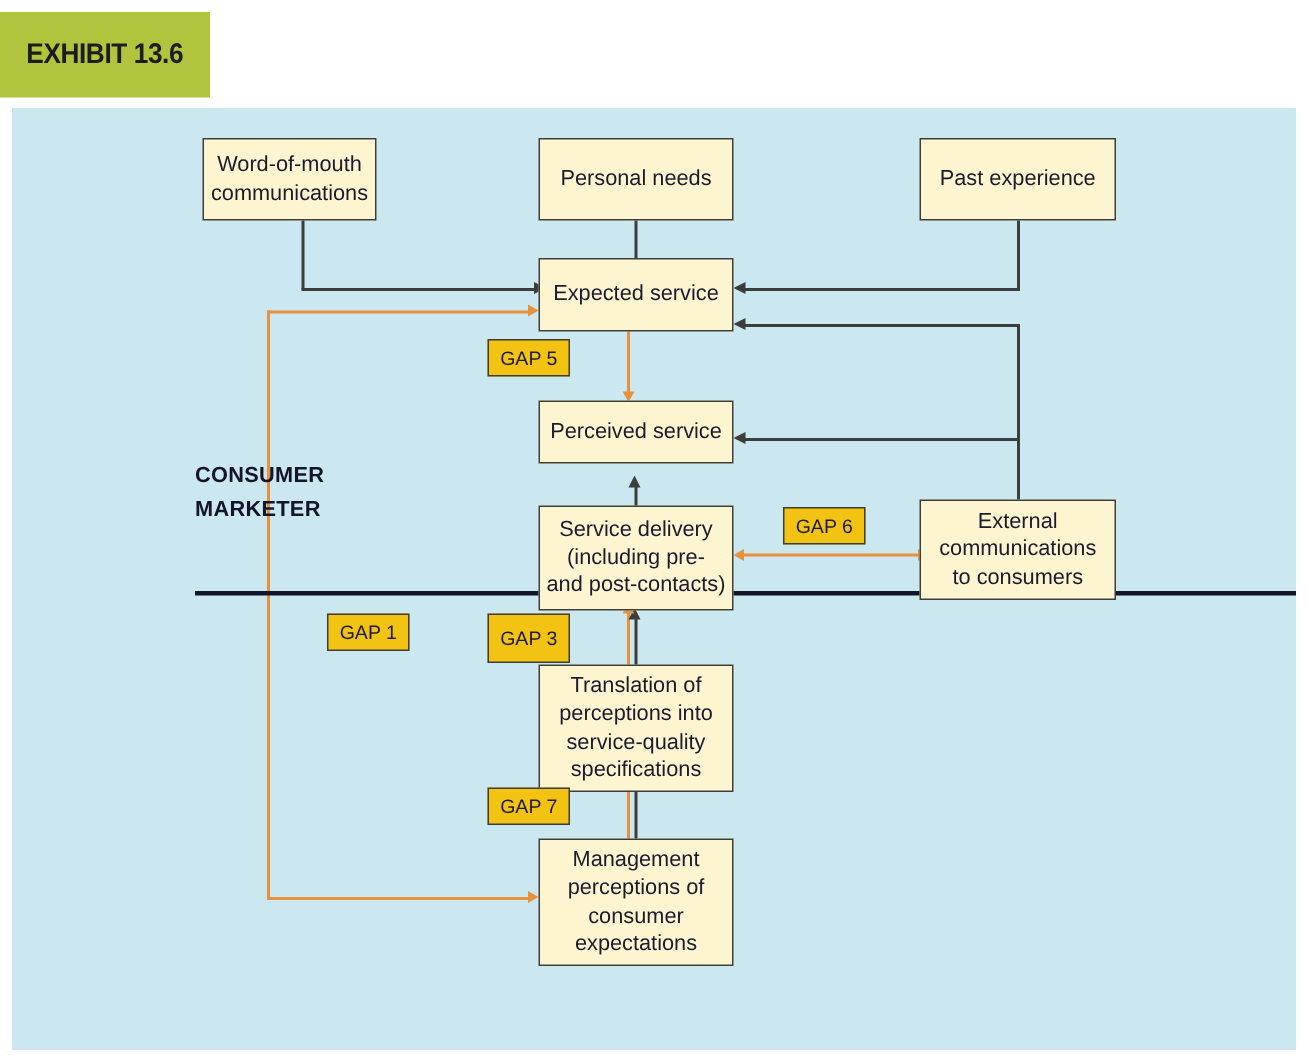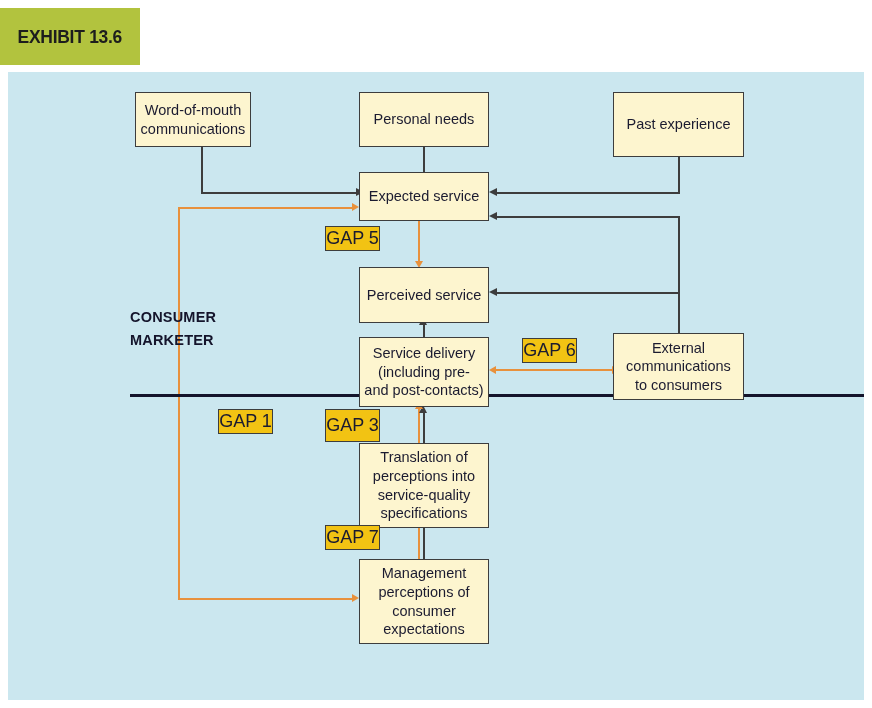--- a/index.html
+++ b/index.html
@@ -23,21 +23,21 @@
   
   .node{position:absolute;background:#fdf5cf;border:1.6px solid #3d3d3d;
     display:flex;align-items:center;justify-content:center;text-align:center;
     font-family:"Liberation Sans",sans-serif;font-size:14.5px;color:#1b1b30;line-height:1.28;
     box-sizing:border-box;z-index:6;}
   .node .txt{padding:0 4px;white-space:pre-line;}
 
   
   .gap{position:absolute;background:#f2c313;border:1.6px solid #3d3d3d;
     display:flex;align-items:center;justify-content:center;
-    font-family:"Liberation Sans",sans-serif;font-size:18px;color:#1b1b30;
+    font-family:"Liberation Sans",sans-serif;font-size:13px;color:#1b1b30;
     box-sizing:border-box;z-index:8;}
 
   
   #divider{position:absolute;left:122px;top:322px;width:734px;height:3.2px;background:#14142b;z-index:5;}
   .role-label{position:absolute;font-family:"Liberation Sans",sans-serif;font-weight:bold;
     font-size:14.5px;color:#14142b;letter-spacing:.2px;z-index:6;}
 
   
   .ln{position:absolute;background:#3d3d3d;z-index:3;}
   .ln.h{height:1.6px;}
@@ -127,29 +127,29 @@
 
     <div class="node" style="left:127px;top:20px;width:116px;height:55px;">
       <span class="txt">Word-of-mouth
 communications</span>
     </div>
 
     <div class="node" style="left:351px;top:20px;width:130px;height:55px;">
       <span class="txt">Personal needs</span>
     </div>
 
-    <div class="node" style="left:605px;top:20px;width:131px;height:65px;text-align:center;">
+    <div class="node" style="left:605px;top:20px;width:131px;height:55px;text-align:center;">
       <span class="txt">Past experience</span>
     </div>
 
     <div class="node" style="left:351px;top:100px;width:130px;height:49px;">
       <span class="txt">Expected service</span>
     </div>
 
-    <div class="node" style="left:351px;top:195px;width:130px;height:56px;">
+    <div class="node" style="left:351px;top:195px;width:130px;height:42px;">
       <span class="txt">Perceived service</span>
     </div>
 
     <div class="node" style="left:351px;top:265px;width:130px;height:70px;">
       <span class="txt">Service delivery
 (including pre-
 and post-contacts)</span>
     </div>
 
     <div class="node" style="left:351px;top:487px;width:130px;height:85px;">

